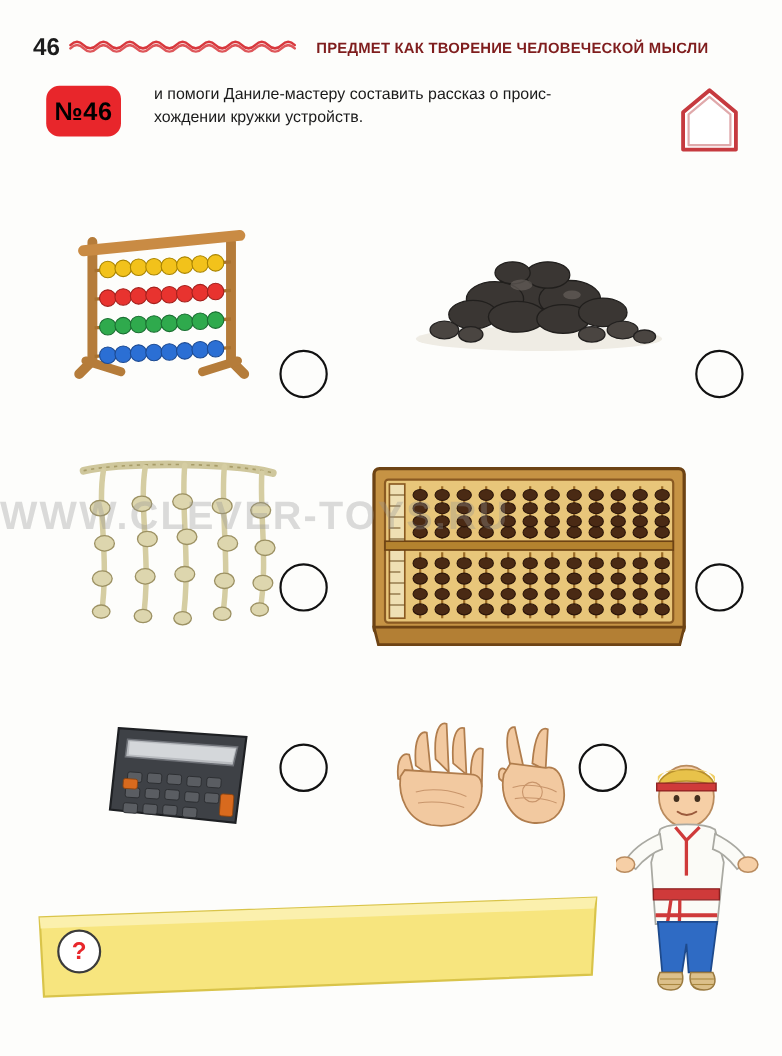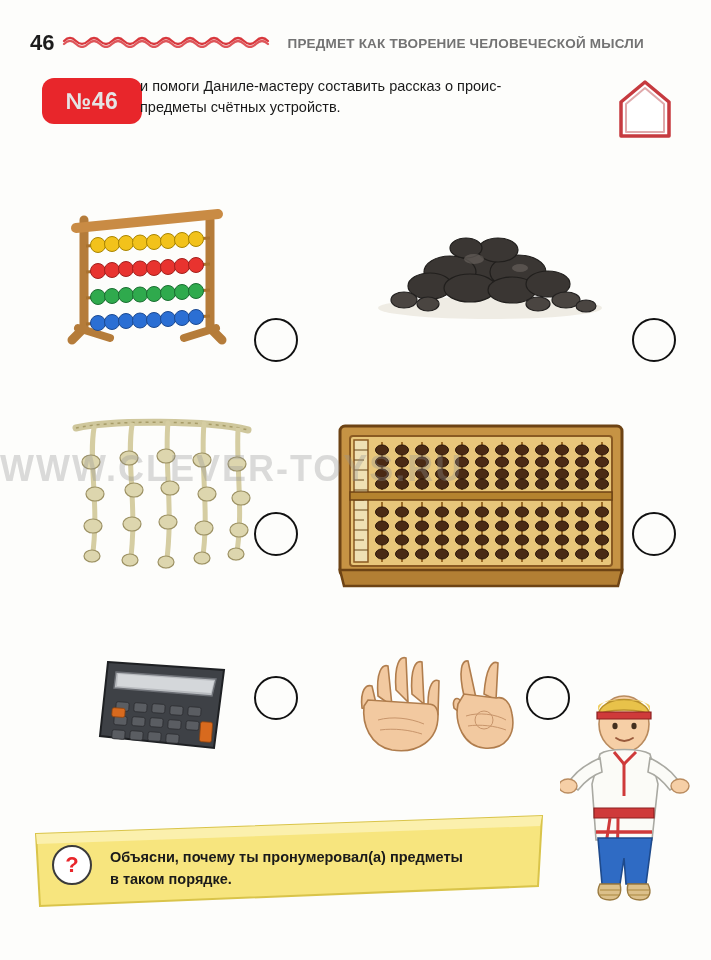--- a/index.html
+++ b/index.html
@@ -33,35 +33,35 @@
     font-family: "Liberation Sans", sans-serif;
   }
   .squiggle {
     flex: 0 0 auto;
     margin-left: 8px;
     margin-right: 10px;
   }
   .header-title {
     font-size: 13.5px;
     font-weight: bold;
-    color: #737373;
+    color: #7f1d1d;
     letter-spacing: 0.2px;
     white-space: nowrap;
     font-family: "Liberation Sans", sans-serif;
   }
 
   
   .task-badge {
     position: absolute;
     left: 42px; top: 78px;
-    width: 100px; height: 46px;
+    width: 68px; height: 46px;
     background: #e8262b;
     border-radius: 12px;
     display: flex; align-items: center; justify-content: center;
-    color: #e5e5e5;
+    color: #000000;
     font-size: 23px;
     font-weight: bold;
     letter-spacing: 0.5px;
   }
   .instructions {
     position: absolute;
     left: 140px; top: 76px;
     width: 460px;
     font-size: 14.5px;
     line-height: 21px;
@@ -143,21 +143,21 @@
         <path d="M2,10 Q8,4 14,10 T26,10 T38,10 T50,10 T62,10 T74,10 T86,10 T98,10 T110,10 T122,10 T134,10 T146,10 T158,10 T170,10 T182,10 T194,10 T206,10" fill="none" stroke="#d8383d" stroke-width="2.2" stroke-linecap="round" opacity="0.85"></path>
       </svg>
     </span>
     <span class="header-title">ПРЕДМЕТ КАК ТВОРЕНИЕ ЧЕЛОВЕЧЕСКОЙ МЫСЛИ</span>
   </div>
 
   <div class="task-badge">№46</div>
 
   <div class="instructions">
     <div>и помоги Даниле-мастеру составить рассказ о проис-</div>
-    <div>предметы счётных устройств.</div>
+    <div>хождении кружки устройств.</div>
   </div>
 
   <div class="home-icon">
     <svg width="56" height="62" viewBox="0 0 56 62">
       <path d="M28,4 L52,24 L52,58 L4,58 L4,24 Z" fill="#ffffff" stroke="#c63a3f" stroke-width="3.5" stroke-linejoin="round"></path>
       <path d="M28,10 L47,26 L47,54 L9,54 L9,26 Z" fill="#ffffff" stroke="#e0a9ab" stroke-width="2" stroke-linejoin="round"></path>
     </svg>
   </div>
 
   <div class="pic" style="left:60px; top:198px; width:190px; height:150px;">
@@ -572,18 +572,14 @@
 
   <div class="watermark">WWW.CLEVER-TOYS.RU</div>
 
   <div class="banner">
     <svg width="520" height="98" viewBox="0 0 520 98">
       <path d="M6,22 L512,4 L508,74 L10,94 Z" fill="#f7e57e" stroke="#d9c44a" stroke-width="2"></path>
       <path d="M6,22 L512,4 L510,14 L7,32 Z" fill="#fbf0ad"></path>
     </svg>
   </div>
   <div class="q-circle">?</div>
-  <div class="banner-text">
-    <div>Объясни, почему ты пронумеровал(а) предметы</div>
-    <div>в таком порядке.</div>
-  </div>
 
 </div>
 
 </body></html>

